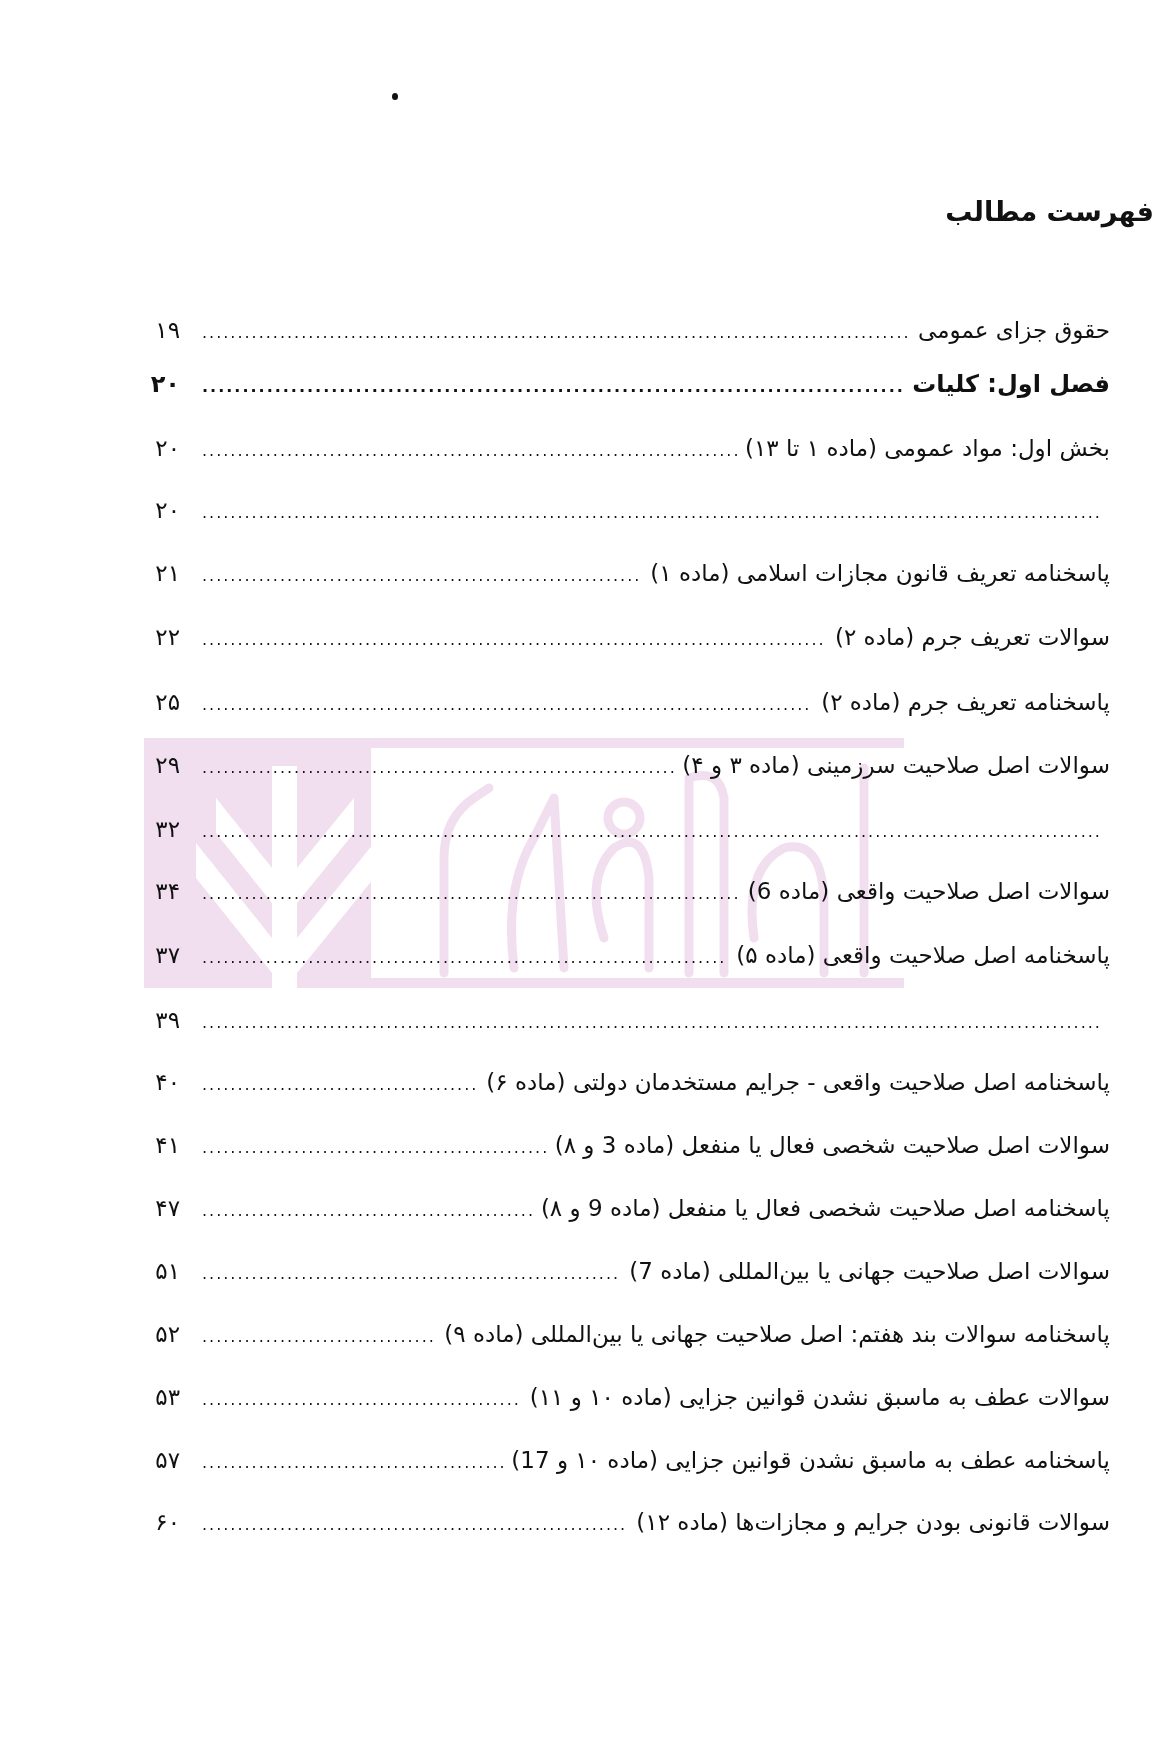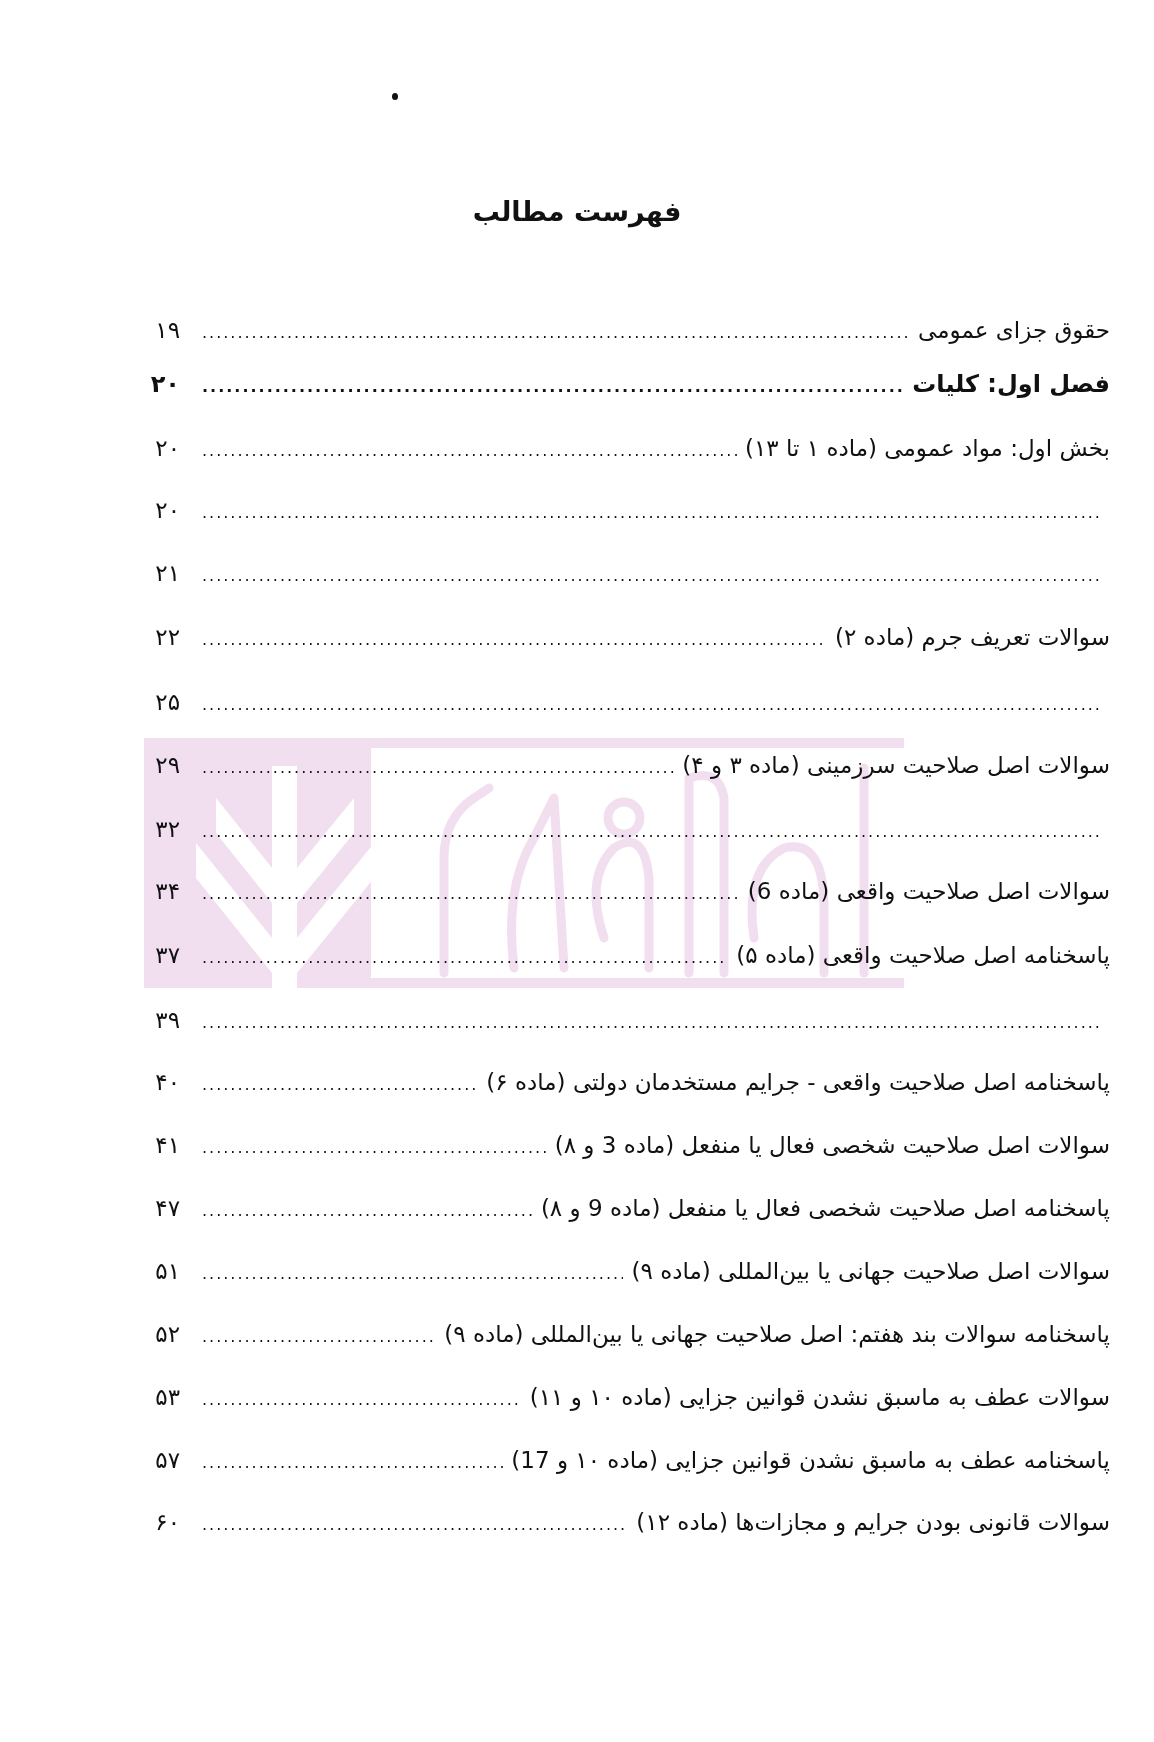--- a/index.html
+++ b/index.html
@@ -41,21 +41,20 @@
       height: 7px;
       border-radius: 50%;
       background: #111;
       z-index: 2;
     }
     .title {
       position: absolute;
       left: 0;
       width: 1154px;
       top: 178px;
-      text-align: center;
       direction: rtl;
       font-family: "DejaVu Sans", sans-serif;
       font-weight: bold;
       font-size: 27px;
       z-index: 2;
     }
     .toc {
       position: absolute;
       left: 146px;
       right: 44px;
@@ -150,29 +149,31 @@
       <div class="toc-row" style="top: 118px;">
         <span class="label">بخش اول: مواد عمومی (ماده ۱ تا ۱۳)</span>
         <span class="leader">...................................................................................................................................................</span>
         <span class="page-num">۲۰</span>
       </div>
       <div class="toc-row" style="top: 180px;">
         <span class="leader">...................................................................................................................................................</span>
         <span class="page-num">۲۰</span>
       </div>
       <div class="toc-row" style="top: 243px;">
+        <span class="label">پاسخنامه تعریف قانون مجازات اسلامی (ماده ۱)</span>
         <span class="leader">...................................................................................................................................................</span>
         <span class="page-num">۲۱</span>
       </div>
       <div class="toc-row" style="top: 307px;">
         <span class="label">سوالات تعریف جرم (ماده ۲)</span>
         <span class="leader">...................................................................................................................................................</span>
         <span class="page-num">۲۲</span>
       </div>
       <div class="toc-row" style="top: 372px;">
+        <span class="label">پاسخنامه تعریف جرم (ماده ۲)</span>
         <span class="leader">...................................................................................................................................................</span>
         <span class="page-num">۲۵</span>
       </div>
       <div class="toc-row" style="top: 435px;">
         <span class="label">سوالات اصل صلاحیت سرزمینی (ماده ۳ و ۴)</span>
         <span class="leader">...................................................................................................................................................</span>
         <span class="page-num">۲۹</span>
       </div>
       <div class="toc-row" style="top: 499px;">
         <span class="leader">...................................................................................................................................................</span>
@@ -201,21 +202,21 @@
         <span class="label">سوالات اصل صلاحیت شخصی فعال یا منفعل (ماده 3 و ۸)</span>
         <span class="leader">...................................................................................................................................................</span>
         <span class="page-num">۴۱</span>
       </div>
       <div class="toc-row" style="top: 878px;">
         <span class="label">پاسخنامه اصل صلاحیت شخصی فعال یا منفعل (ماده 9 و ۸)</span>
         <span class="leader">...................................................................................................................................................</span>
         <span class="page-num">۴۷</span>
       </div>
       <div class="toc-row" style="top: 941px;">
-        <span class="label">سوالات اصل صلاحیت جهانی یا بین‌المللی (ماده ۹)</span>
+        <span class="label">سوالات اصل صلاحیت جهانی یا بین‌المللی (ماده 7)</span>
         <span class="leader">...................................................................................................................................................</span>
         <span class="page-num">۵۱</span>
       </div>
       <div class="toc-row" style="top: 1004px;">
         <span class="label">پاسخنامه سوالات بند هفتم: اصل صلاحیت جهانی یا بین‌المللی (ماده ۹)</span>
         <span class="leader">...................................................................................................................................................</span>
         <span class="page-num">۵۲</span>
       </div>
       <div class="toc-row" style="top: 1067px;">
         <span class="label">سوالات عطف به ماسبق نشدن قوانین جزایی (ماده ۱۰ و ۱۱)</span>

